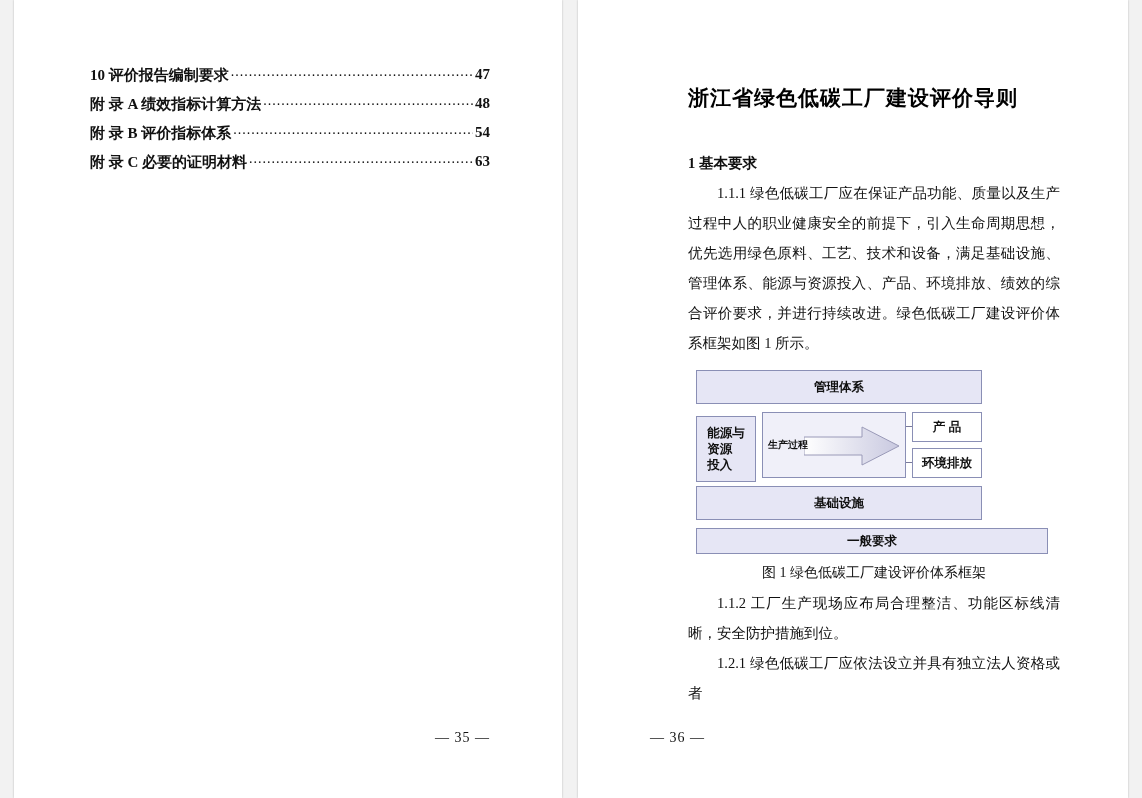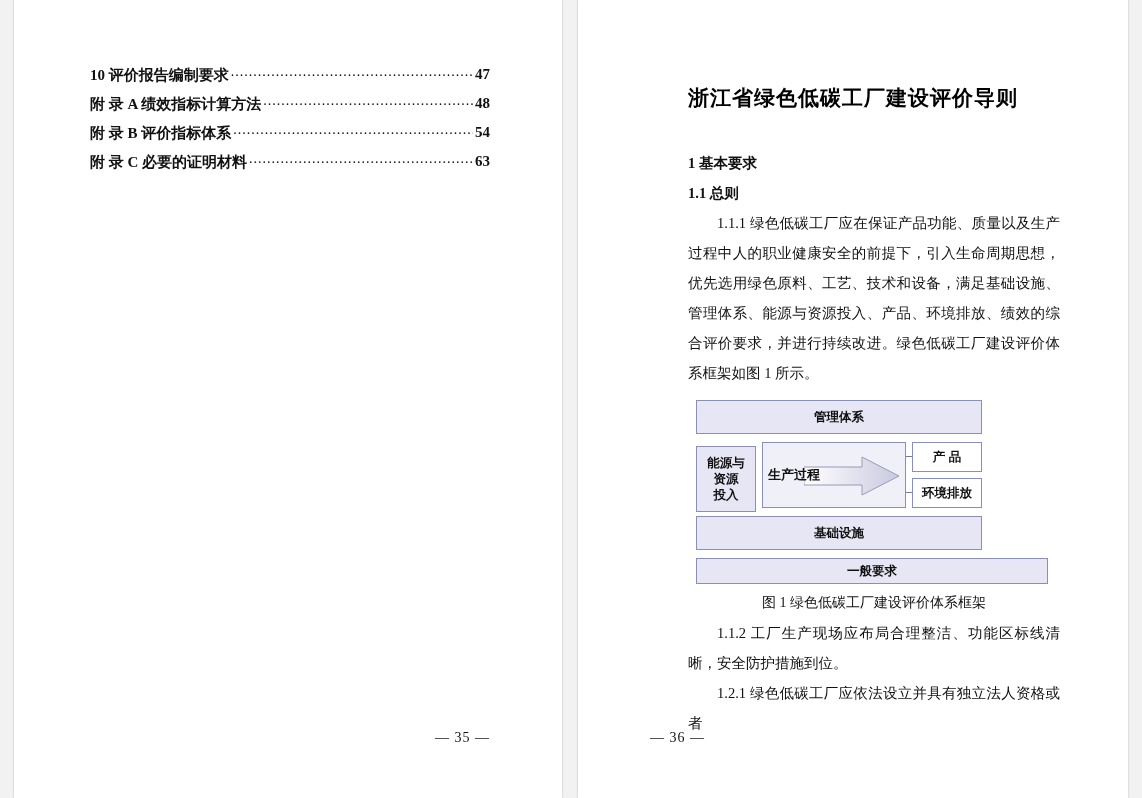--- a/index.html
+++ b/index.html
@@ -129,21 +129,20 @@
     margin: 6px 0 4px 0;
     font-family: "Liberation Sans", "DejaVu Sans", sans-serif;
   }
   .fig-box {
     position: absolute;
     box-sizing: border-box;
     border: 1px solid #8a8fb5;
     display: flex;
     align-items: center;
     justify-content: center;
-    text-align: center;
     font-size: 12.5px;
     font-weight: bold;
     color: #111;
     line-height: 16px;
   }
   .fill-lav {
     background: #e6e6f5;
   }
   .fill-green {
     background: #c8dba0;
@@ -177,21 +176,21 @@
     left: 8px; top: 164px; width: 352px; height: 26px;
   }
   .process-label {
     position: absolute;
     left: 74px; top: 48px; width: 144px; height: 66px;
     display: flex;
     align-items: center;
     justify-content: flex-start;
     padding-left: 6px;
     box-sizing: border-box;
-    font-size: 13px;
+    font-size: 10px;
     font-weight: bold;
     color: #111;
     z-index: 3;
   }
   .arrow {
     position: absolute;
     left: 116px;
     top: 62px;
     width: 96px;
     height: 40px;
@@ -241,21 +240,20 @@
     <div class="page-number page-number-left">— 35 —</div>
   </div>
 
   <div class="sheet sheet-right">
 
     <div class="doc-title">浙江省绿色低碳工厂建设评价导则</div>
 
     <div class="body-col">
 
       <p class="h2">1 基本要求</p>
-      <p class="h3">1.1  总则</p>
       <p class="para">1.1.1  绿色低碳工厂应在保证产品功能、质量以及生产过程中人的职业健康安全的前提下，引入生命周期思想，优先选用绿色原料、工艺、技术和设备，满足基础设施、管理体系、能源与资源投入、产品、环境排放、绩效的综合评价要求，并进行持续改进。绿色低碳工厂建设评价体系框架如图 1 所示。</p>
 
       <div class="figure">
 
         <div class="fig-box fill-lav box-mgmt">管理体系</div>
 
 
         <div class="fig-box fill-lav box-input">
           <div>
             <div>能源与</div>

